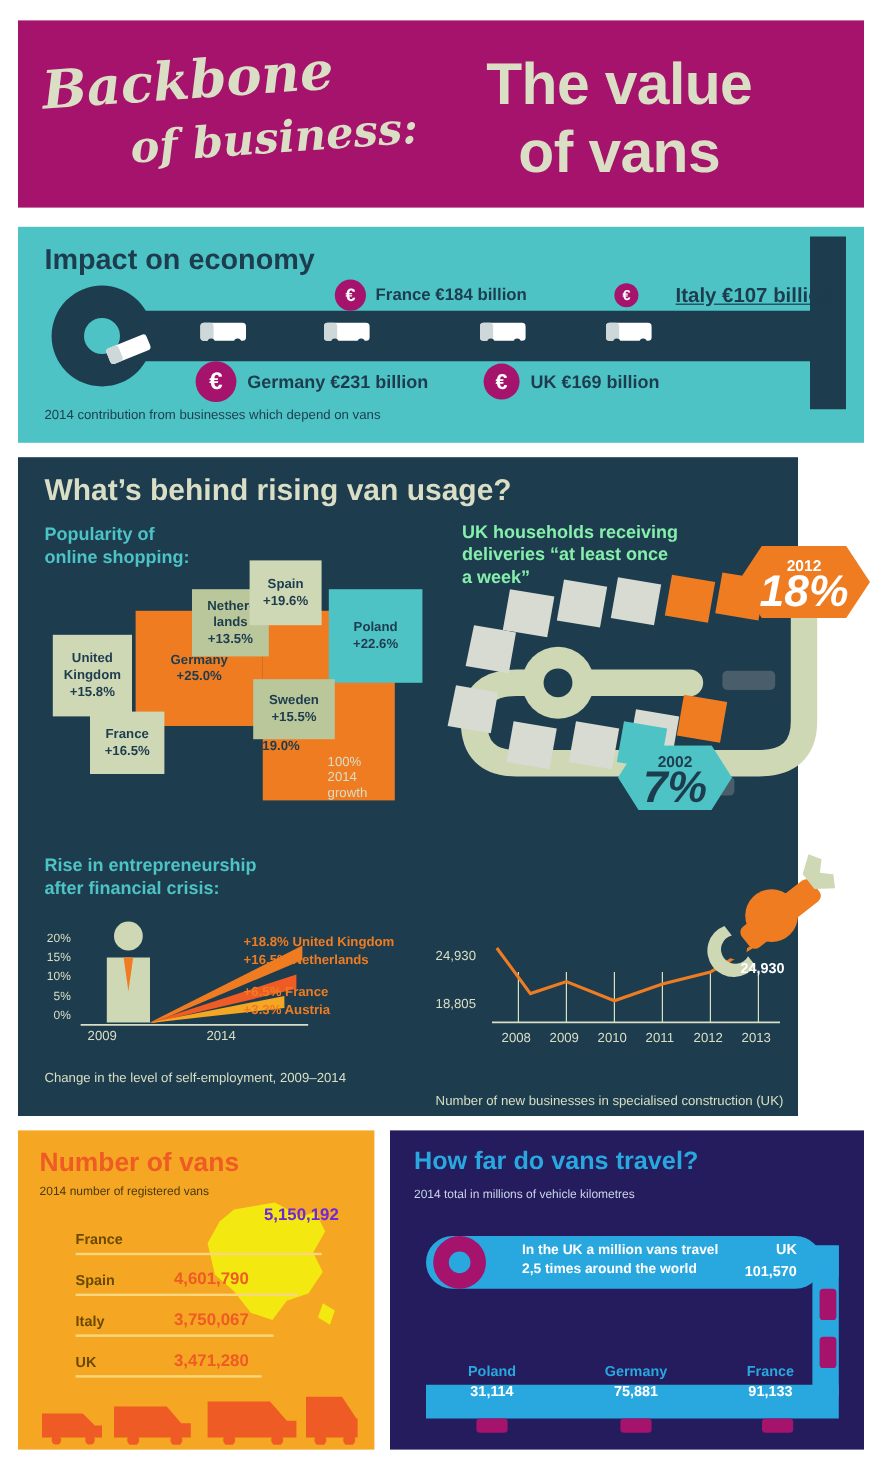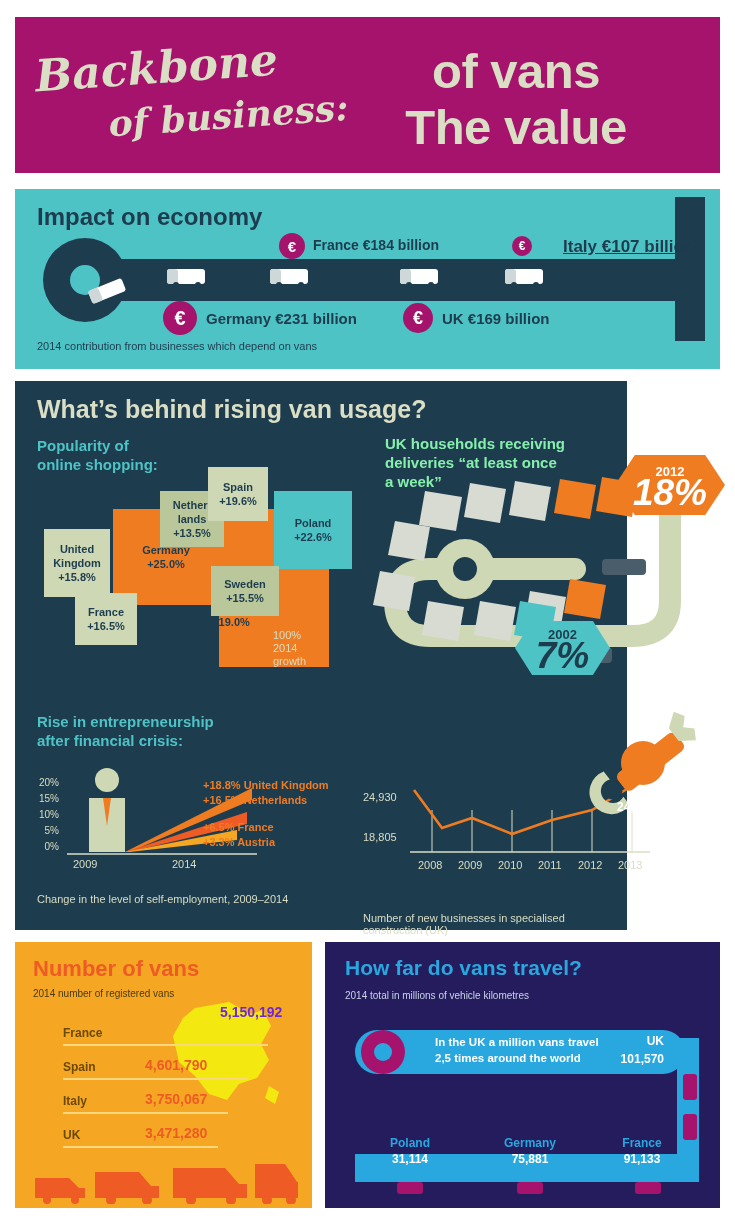--- a/index.html
+++ b/index.html
@@ -44,20 +44,21 @@
   .euro-badge{
     position:absolute;border-radius:50%;background:#a5136c;color:#fff;
     display:flex;align-items:center;justify-content:center;font-weight:bold;
   }
   .lbl-econ{position:absolute;font-weight:bold;color:#1d3c4e;}
 
   
   .sec-rise{
     position:absolute;left:15px;top:381px;width:612px;height:549px;
     background:#1d3c4e;
+    padding-left:38px;
   }
   .sec-rise h2{
     margin:0;position:absolute;left:22px;top:14px;color:#d9dec4;
     font-size:25px;font-weight:bold;
   }
   .sub-head{
     position:absolute;color:#4ec3c6;font-size:15px;font-weight:bold;
     line-height:19px;
   }
   .sub-head.light{color:#86efac;}
@@ -111,22 +112,22 @@
 <body>
 
 <div class="page">
 
   <div class="header">
     <div class="script-title">
       <span>Backbone</span>
       <span class="l2">of business:</span>
     </div>
     <div class="header-title">
+      <div>The value</div>
       <div>of vans</div>
-      <div>The value</div>
     </div>
   </div>
 
   <div class="sec-impact">
     <h2>Impact on economy</h2>
 
     <svg class="road" viewBox="0 0 705 180">
 
       <path d="M660 8 L690 8 L690 152 L660 152 Z" fill="#1d3c4e"></path>
       <path d="M70 70 L660 70 L660 112 L70 112 Z" fill="#1d3c4e"></path>

